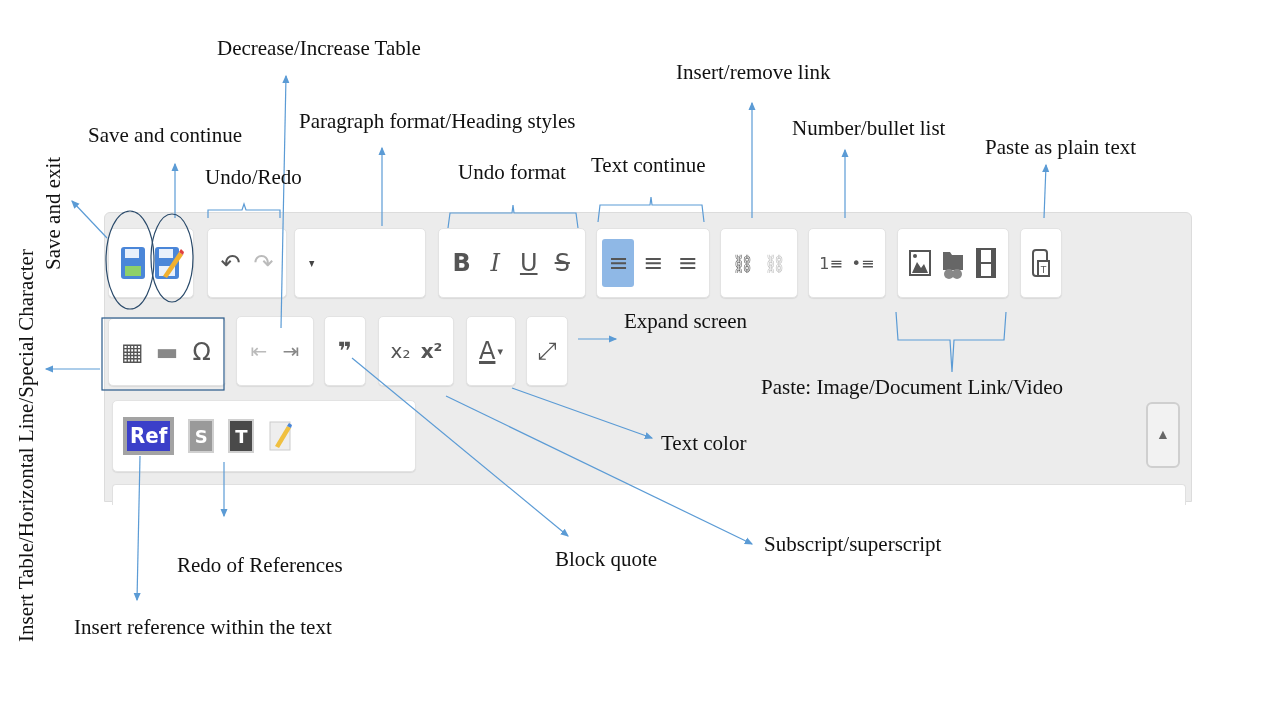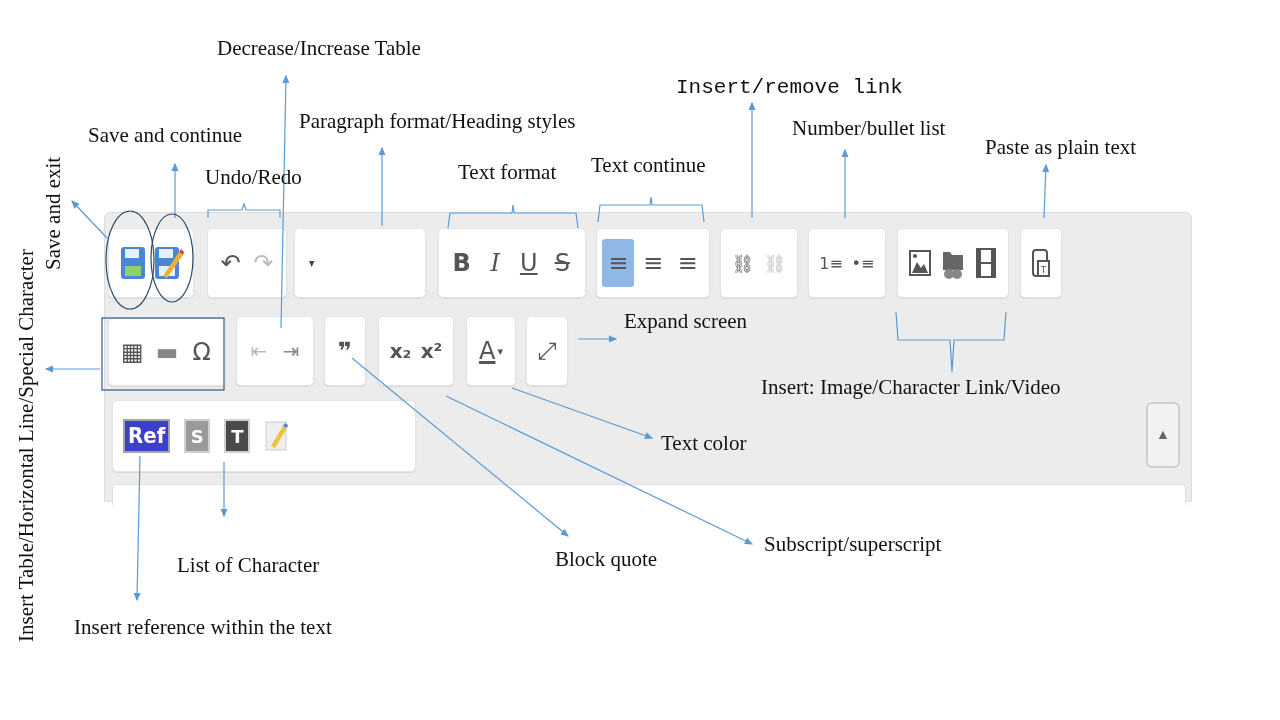--- a/index.html
+++ b/index.html
@@ -16,21 +16,21 @@
          font-family:"DejaVu Sans", sans-serif; color:#555; font-size:24px; border-radius:3px; }
   .btn.active { background:#8fb8e6; }
   .btn.disabled { color:#bbb; }
   .heading-select { font-family:"DejaVu Sans Condensed","DejaVu Sans",sans-serif; font-size:22px; color:#444;
                     display:flex; align-items:center; justify-content:space-between; width:100%; padding:0 8px; }
   .heading-select .caret { font-size:12px; }
   .ann { position:absolute; font-size:21px; color:#111; white-space:nowrap; line-height:1; }
   .ann.vert { transform-origin:left top; transform:rotate(-90deg); }
   svg.overlay { position:absolute; left:0; top:0; width:1280px; height:720px; pointer-events:none; }
   .refbtn { font-family:"DejaVu Sans Condensed","DejaVu Sans",sans-serif; font-weight:bold; color:#fff;
-            background:#3b3fc9; font-size:22px; padding:0 3px; border:2px solid #a3a3a3; line-height:30px; }
+            background:#3b3fc9; font-size:22px; padding:0 3px; border:4px solid #a3a3a3; line-height:30px; }
   .sq { width:22px; height:30px; display:flex; align-items:center; justify-content:center; font-weight:bold;
         font-family:"DejaVu Sans", sans-serif; font-size:18px; color:#fff; border:2px solid #d0d0d0; }
   .scroll-up { position:absolute; left:1146px; top:402px; width:34px; height:66px; background:#f2f2f2;
                border:2px solid #cfcfcf; border-radius:6px; display:flex; align-items:center; justify-content:center;
                color:#666; font-size:14px; box-sizing:border-box; }
 </style>
 </head>
 <body>
 
 <div class="toolbar"></div>
@@ -170,21 +170,21 @@
     </div>
 </div>
 
 <div class="grp" style="left:324px;top:316px;width:42px;padding:0;">
   <div class="btn" style="font-weight:bold;">
       <span>❞</span>
     </div>
 </div>
 
 <div class="grp" style="left:378px;top:316px;width:76px;">
-  <div class="btn" style="font-size:20px;font-weight:bold;">
+  <div class="btn" style="font-size:20px;font-weight:normal;">
       <span>x₂</span>
     </div>
   <div class="btn" style="font-size:20px;font-weight:bold;">
       <span>x²</span>
     </div>
 </div>
 
 <div class="grp" style="left:466px;top:316px;width:50px;padding:0;">
   <div class="btn" style="width:44px;">
     <span style="text-decoration:underline;text-decoration-thickness:3px;">A</span>
@@ -240,29 +240,29 @@
     <path d="M896 312 L898 340 L950 340 L952 372 L954 340 L1004 340 L1006 312"></path>
     <line x1="512" y1="388" x2="652" y2="438" marker-end="url(#ah)"></line>
     <line x1="446" y1="396" x2="752" y2="544" marker-end="url(#ah)"></line>
     <line x1="352" y1="358" x2="568" y2="536" marker-end="url(#ah)"></line>
     <line x1="224" y1="462" x2="224" y2="516" marker-end="url(#ah)"></line>
     <line x1="140" y1="456" x2="137" y2="600" marker-end="url(#ah)"></line>
   </g>
 </svg>
 
 <div class="ann" style="left:217px;top:38px;">Decrease/Increase Table</div>
-<div class="ann" style="left:676px;top:77px;font-family:Liberation Mono, monospace;">Insert/remove link</div>
+<div class="ann" style="left:676px;top:62px;">Insert/remove link</div>
 <div class="ann" style="left:299px;top:111px;">Paragraph format/Heading styles</div>
 <div class="ann" style="left:775px;top:118px;margin-left:17px;">Number/bullet list</div>
 <div class="ann" style="left:88px;top:125px;">Save and continue</div>
 <div class="ann" style="left:985px;top:137px;text-align:center;">Paste as plain text</div>
 <div class="ann" style="left:591px;top:155px;">Text continue</div>
-<div class="ann" style="left:458px;top:162px;">Text format</div>
+<div class="ann" style="left:458px;top:162px;">Undo format</div>
 <div class="ann" style="left:205px;top:167px;text-align:right;">Undo/Redo</div>
 <div class="ann vert" style="left:43px;top:270px;">Save and exit</div>
 <div class="ann vert" style="left:16px;top:642px;">Insert Table/Horizontal  Line/Special Character</div>
 <div class="ann" style="left:624px;top:311px;">Expand screen</div>
-<div class="ann" style="left:761px;top:377px;">Insert: Image/Character Link/Video</div>
+<div class="ann" style="left:761px;top:377px;">Paste: Image/Document Link/Video</div>
 <div class="ann" style="left:661px;top:433px;">Text color</div>
 <div class="ann" style="left:764px;top:534px;">Subscript/superscript</div>
 <div class="ann" style="left:555px;top:549px;">Block quote</div>
-<div class="ann" style="left:177px;top:555px;">List of Character</div>
+<div class="ann" style="left:177px;top:555px;">Redo of References</div>
 <div class="ann" style="left:74px;top:617px;">Insert reference within the text</div>
 
 </body></html>

